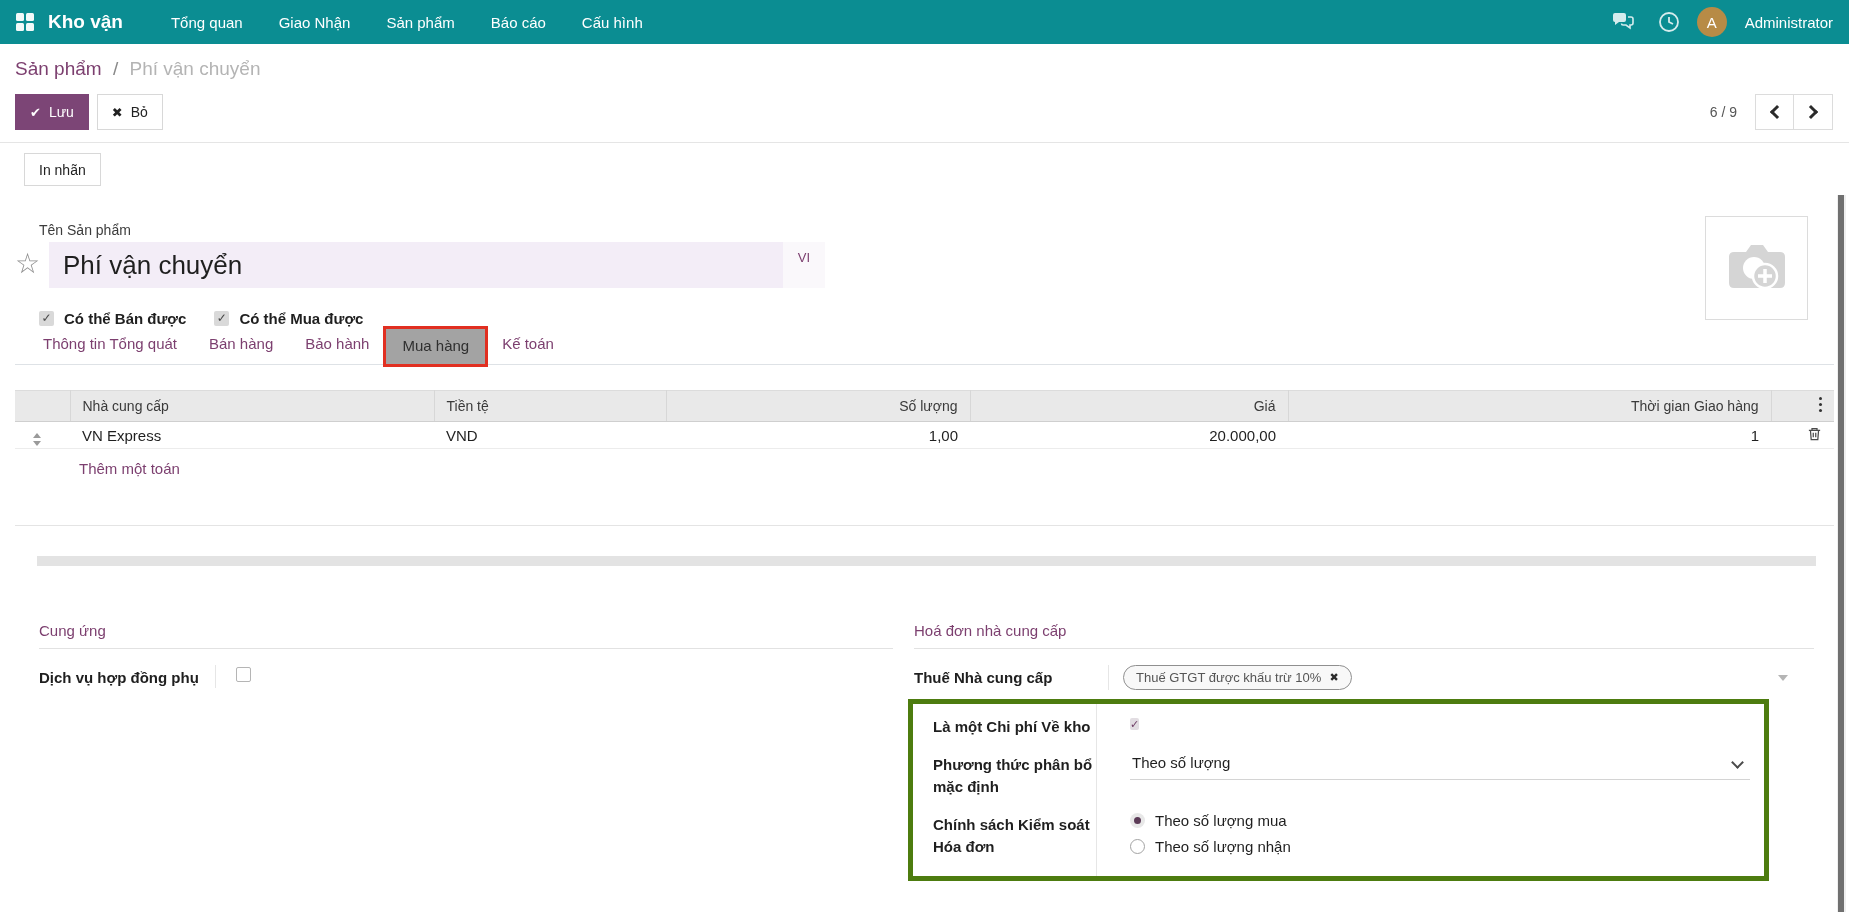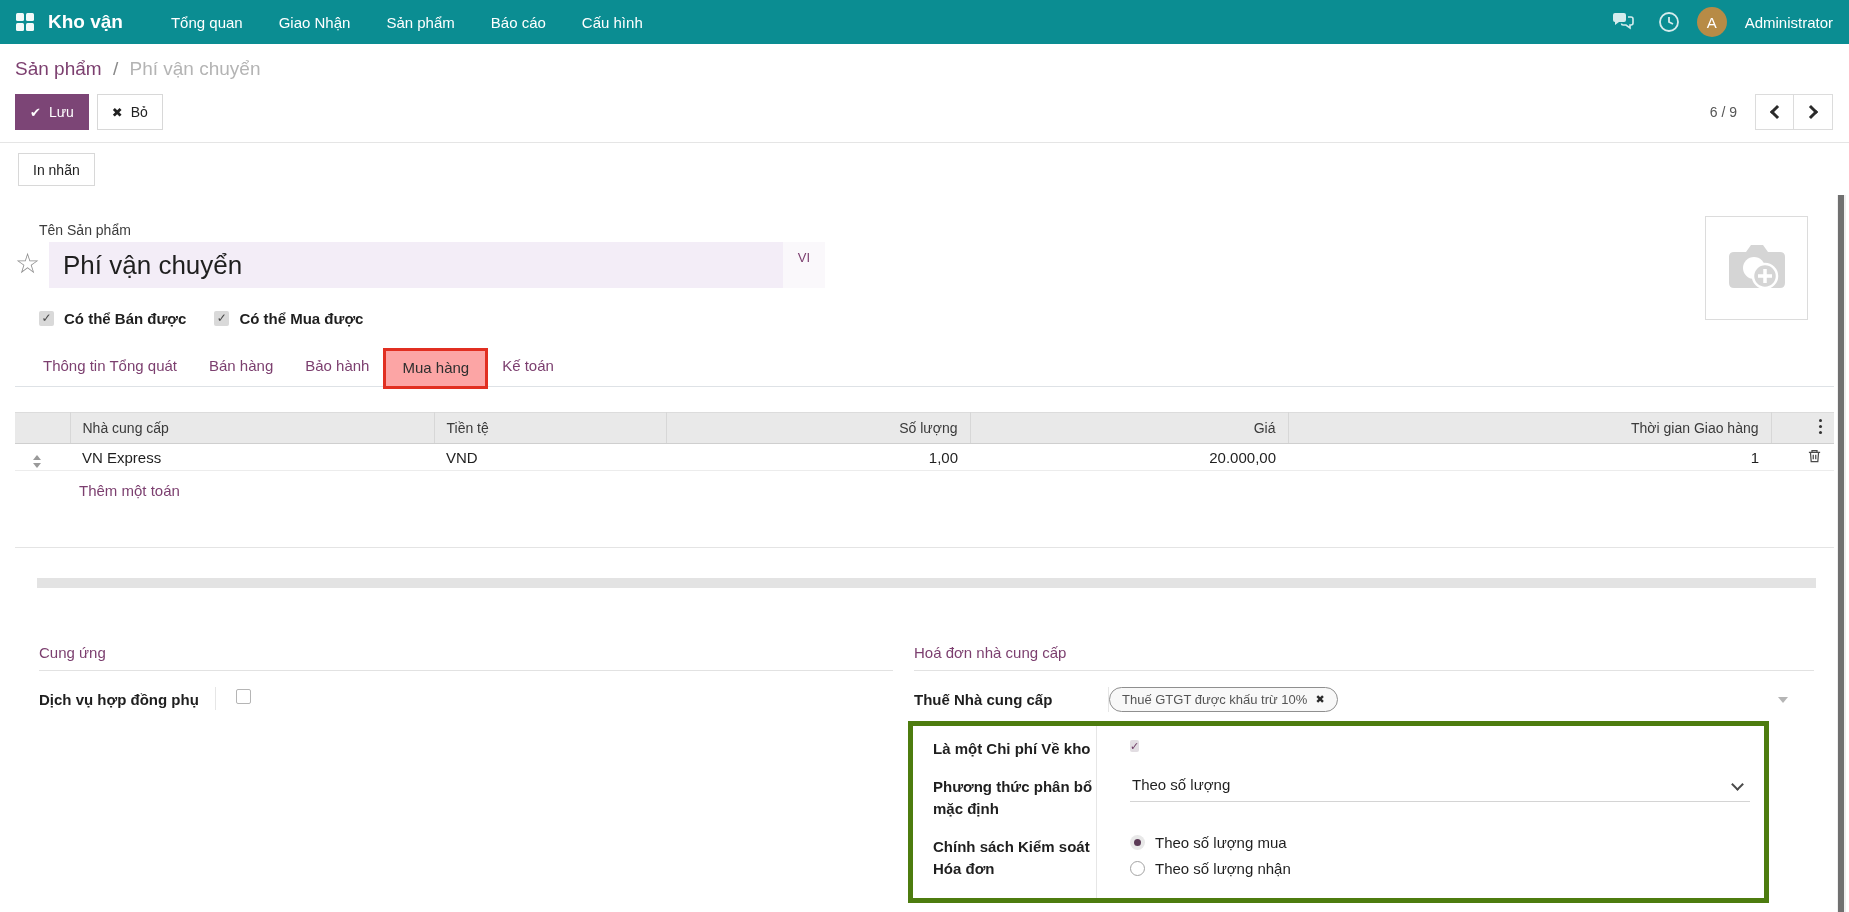--- a/index.html
+++ b/index.html
@@ -33,44 +33,44 @@
   .cp-right { margin-left:auto; display:flex; align-items:center; gap:18px;text-align:center; }
   .pager-text { font-size:14px; color:#555; }
   .pager-btns { display:flex; }
   .pager-btn { width:39px; height:36px; background:#fff; border:1px solid #dcdcdc; display:flex; align-items:center; justify-content:center; cursor:pointer; }
   .pager-btn + .pager-btn { border-left:none; }
   .chev { width:10px; height:10px; border-right:3px solid #2b2b2b; border-bottom:3px solid #2b2b2b; }
   .chev.left { transform:rotate(135deg); margin-left:4px; }
   .chev.right { transform:rotate(-45deg); margin-right:4px; }
 
   
-  .action-band { padding:10px 15px 12px 18px; }
+  .action-band { padding:10px 15px 12px 24px; }
   .btn-plain { height:33px; font-size:14px; }
 
   
   .sheet { position:relative; padding:24px 15px 0 15px; }
   .image-placeholder { position:absolute; top:18px; left:1705px; width:103px; height:104px; border:1px solid #dcdcdc; display:flex; align-items:center; justify-content:center; cursor:pointer; background:#fff; }
 
   .field-label { font-size:14px; color:#3c3c3c; }
   .name-label { margin-left:24px; }
   .name-row { display:flex; align-items:stretch; margin-top:4px; }
   .star { font-size:28px; color:#8f8f8f; width:24px; line-height:44px; margin-right:10px; cursor:pointer; }
   .name-input { width:734px; height:46px; background:#f3edf7; border:none; outline:none; font-family:"Liberation Sans",sans-serif; font-size:26px; color:#1f1f1f; padding:0 14px; }
   .lang-badge { width:42px; background:#faf8fb; color:#7c3f6f; font-size:13px; text-align:center; padding-top:8px; cursor:pointer; }
 
   .check-row { display:flex; align-items:center; gap:28px; margin-top:22px; margin-left:24px; }
   .check-item { display:flex; align-items:center; gap:10px; cursor:pointer; }
   .checkbox { width:15px; height:15px; border-radius:2px; background:#d9d9d9; color:#4a4a4a; font-size:12px; line-height:15px; text-align:center; }
   .checkbox.empty { background:#fff; border:1px solid #b5b5b5; }
   .check-label { font-size:15px; font-weight:bold; color:#1f1f1f; }
 
   
-  .tabs { display:flex; align-items:flex-end; margin-top:22px; border-bottom:1px solid #dee2e6; padding-left:12px; }
+  .tabs { display:flex; align-items:flex-end; border-bottom:1px solid #dee2e6; padding-left:12px; }
   .tab { font-size:15px; color:#7c3f6f; padding:8px 16px; height:37px; cursor:pointer; white-space:nowrap; }
-  .tab.active { color:#2f2f2f; background:#fca5a5; border:1px solid #dee2e6; border-bottom:1px solid #fff; margin-bottom:-1px; outline:3px solid #e12f21; outline-offset:-1px; }
+  .tab.active { color:#2f2f2f; background:#a3a3a3; border:1px solid #dee2e6; border-bottom:1px solid #fff; margin-bottom:-1px; outline:3px solid #e12f21; outline-offset:-1px; }
 
   
   .vendors-block { margin-top:25px; border-bottom:1px solid #e4e4e4; }
   table.vendors { width:1819px; border-collapse:collapse; table-layout:fixed;margin-top:20px; }
   .vendors th { background:#e9e9e9; font-weight:normal; font-size:14px; color:#3a3a3a; text-align:left; padding:6px 12px; border-top:1px solid #dcdcdc; border-bottom:1px solid #cfcfcf; border-right:1px solid #d7d7d7; height:30px; }
   .vendors th:last-child { border-right:none; }
   .vendors th.num, .vendors td.num { text-align:right; }
   .vendors td { font-size:15px; color:#1f1f1f; padding:2px 12px; border-bottom:1px solid #ececec; }
   .col-handle { width:55px; } .col-vendor { width:364px; } .col-currency{ width:232px; }
   .col-qty { width:304px; } .col-price { width:318px; } .col-delivery { width:483px; } .col-action { width:63px; }
@@ -88,21 +88,21 @@
   
   .form-columns { display:flex; margin-top:56px; }
   .col-left { width:878px; padding-left:24px; }
   .col-right { width:900px; margin-left:21px; }
   .group-title { color:#7c3f6f; font-size:15px; padding-bottom:9px; border-bottom:1px solid #e2e2e2; }
   .field-row { display:flex; margin-top:16px; }
   .row-label { width:176px; font-size:15px; font-weight:bold; color:#1f1f1f; line-height:21px; padding-top:2px; }
   .row-value { border-left:1px solid #e6e6e6; padding-left:20px; display:flex; align-items:flex-start; padding-top:2px; }
 
   .col-right .row-label { width:194px; }
-  .tax-value { position:relative; flex:1; border-left:1px solid #e6e6e6; }
+  .tax-value { position:relative; flex:1; border-left:1px solid #e6e6e6; padding-left:14px; }
   .tag-pill { display:inline-flex; align-items:center; gap:8px; border:1px solid #8f8f8f; border-radius:13px; background:#f8f8f8; color:#555; font-size:13px; padding:4px 12px; cursor:pointer; }
   .tag-x { font-size:11px; color:#2b2b2b; cursor:pointer; }
   .dd-caret { position:absolute; right:26px; top:10px; width:0; height:0; border-left:5px solid transparent; border-right:5px solid transparent; border-top:6px solid #b5b5b5; cursor:pointer; }
 
   .annotation-box { position:relative; margin-top:9px; margin-left:-6px; width:861px; border:5px solid #4d7c0f; padding:10px 14px 12px 20px; }
   .annotation-box::before { content:""; position:absolute; left:183px; top:0; bottom:0; width:1px; background:#e6e6e6; }
   .ab-row { display:flex; margin-bottom:14px; }
   .ab-row:last-child { margin-bottom:0; }
   .ab-label { width:183px; font-size:15px; font-weight:bold; color:#1f1f1f; line-height:22px; padding-top:2px; }
   .ab-value { flex:1; padding-left:14px; }

